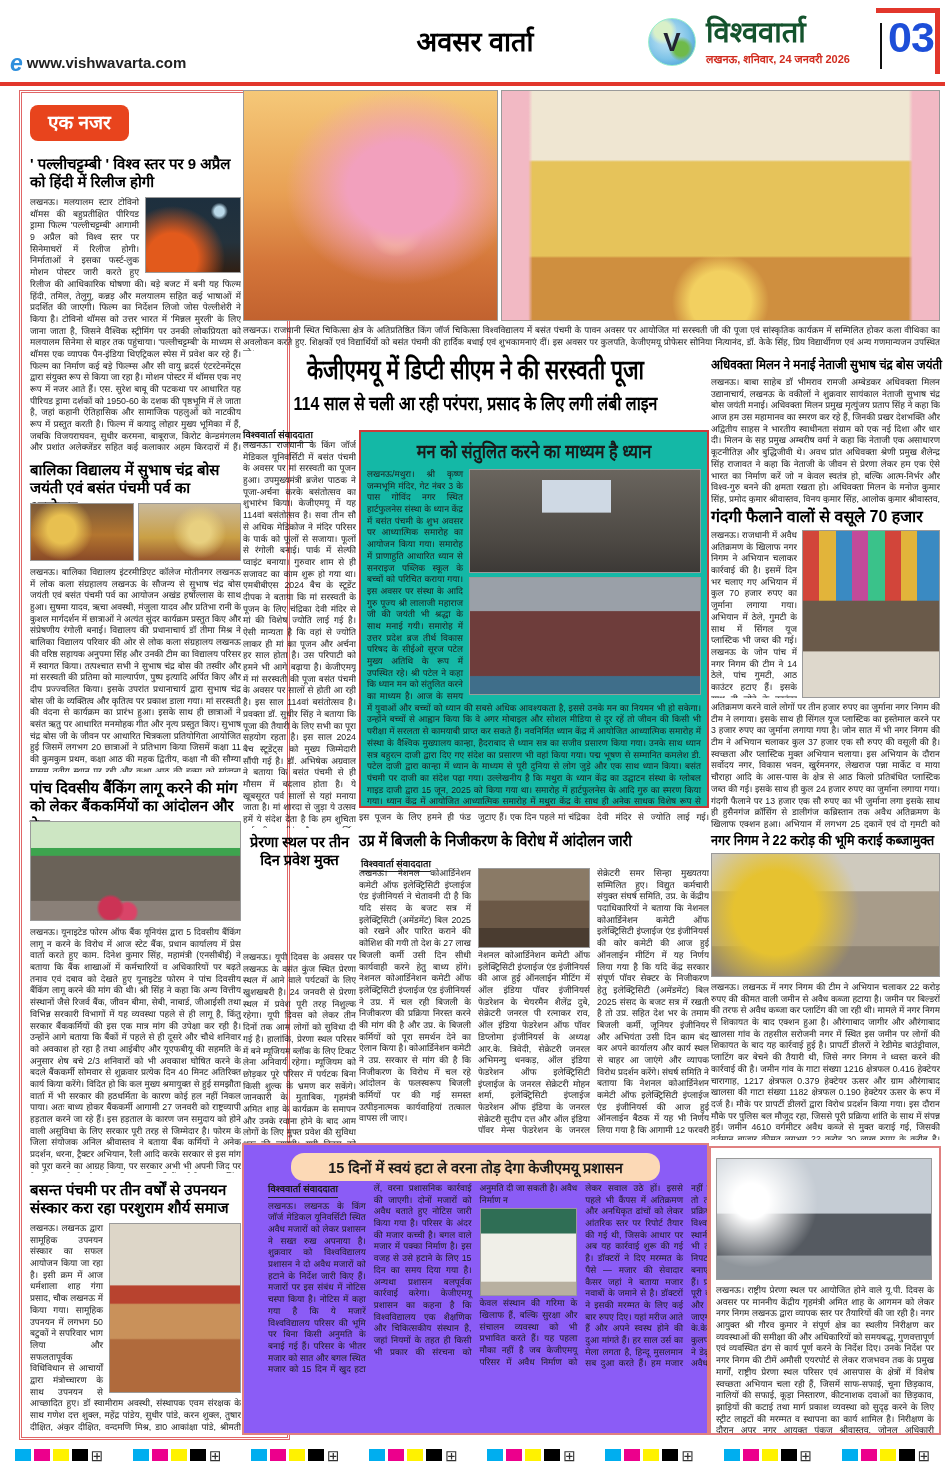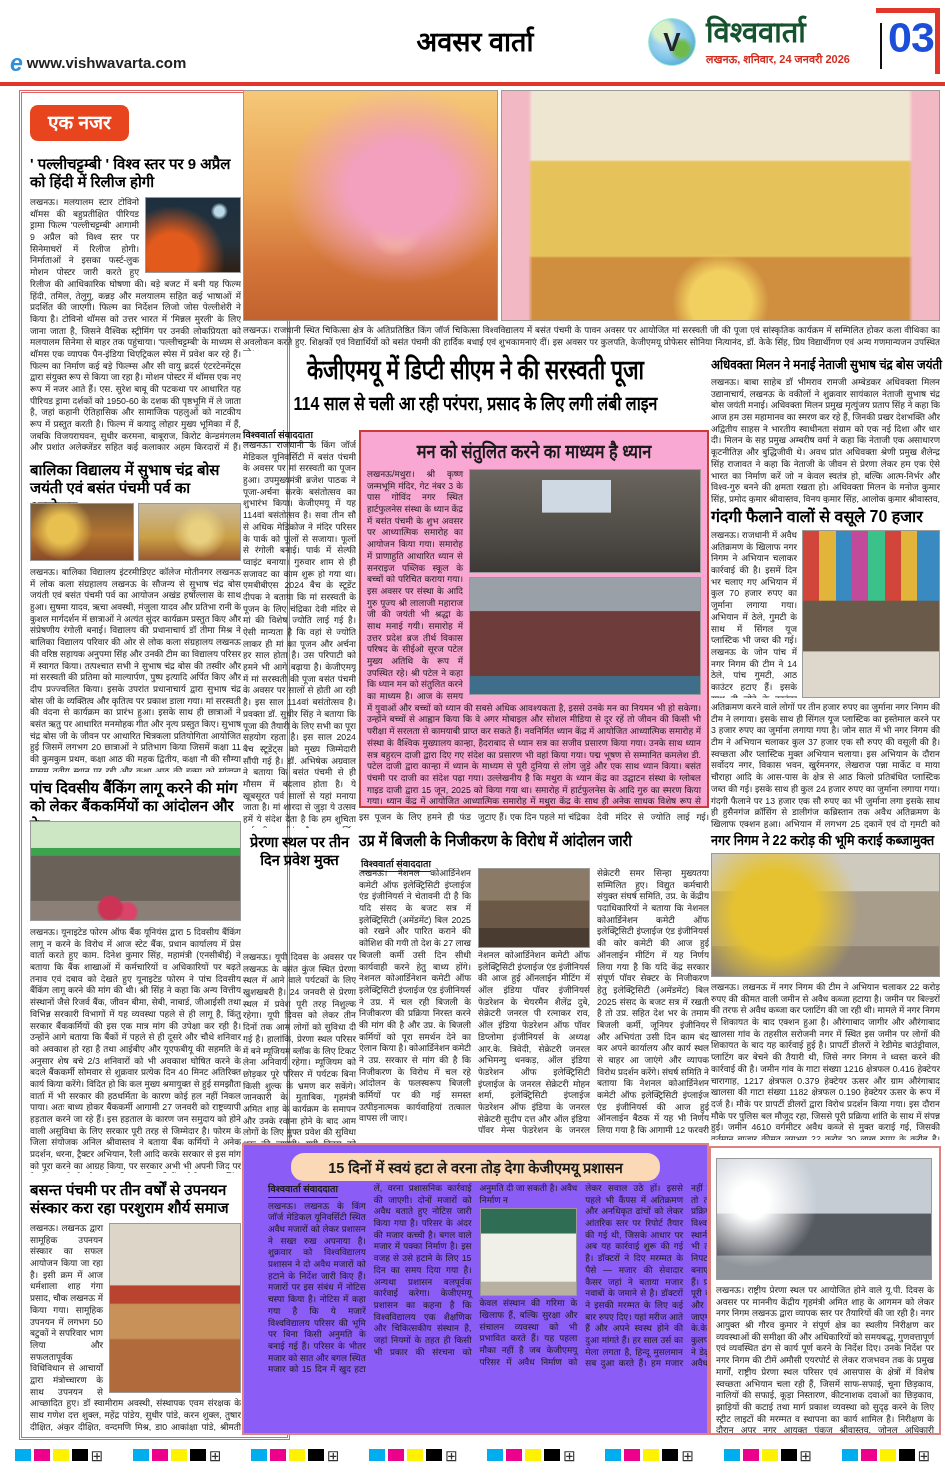--- a/index.html
+++ b/index.html
@@ -34,21 +34,21 @@
   .inflow{break-inside:avoid;margin:2px 0;}
   
   .left-box{border:3px double #e06666;background:#fff;}
   .kicker-tag{display:inline-block;background:#e8441d;color:#fff;font-size:19px;font-weight:bold;
               padding:4px 18px 6px;border-radius:8px;}
   .lhead{font-size:15px;}
   
   .hl-box{background:#fbdcd2;border-radius:5px;padding:7px 6px;font-size:12.5px;font-weight:bold;line-height:1.3;}
   .dot{display:inline-block;width:11px;height:11px;border-radius:50%;background:#e8321e;margin-right:4px;vertical-align:-1px;}
   
-  .dhyan-box{border:2px solid #cc3a3a;padding:6px;background:#f9a8d4;}
+  .dhyan-box{border:2px solid #cc3a3a;padding:6px;background:#14b8a6;}
   .dhyan-head{font-size:19px;font-weight:bold;text-align:center;margin:0 0 5px;}
   .float-imgs{float:right;width:232px;margin:0 0 4px 6px;}
   
   .med-box{border:2px solid #e08080;background:#8b5cf6;padding:4px 24px;}
   .med-kicker{background:#fcd9b6;border-radius:13px;text-align:center;font-size:14.5px;font-weight:bold;
               padding:4px 6px;width:86%;margin:4px auto 2px;}
   .med-head{font-size:28px;font-weight:bold;text-align:center;margin:4px 0 6px;}
   
   .p-movie{background:radial-gradient(circle at 78% 18%,#b9d8e8 0 5%,rgba(0,0,0,0) 9%),
             radial-gradient(circle at 28% 82%,#e25a1c 0 28%,rgba(0,0,0,0) 58%),

